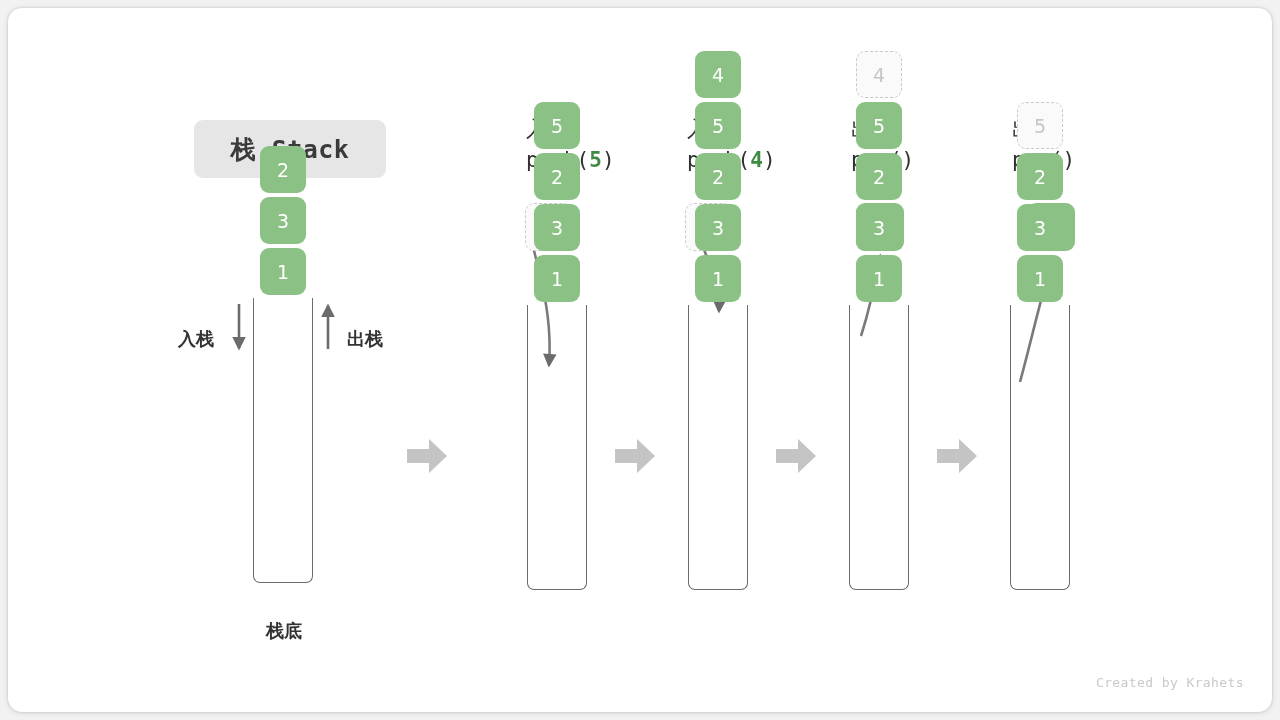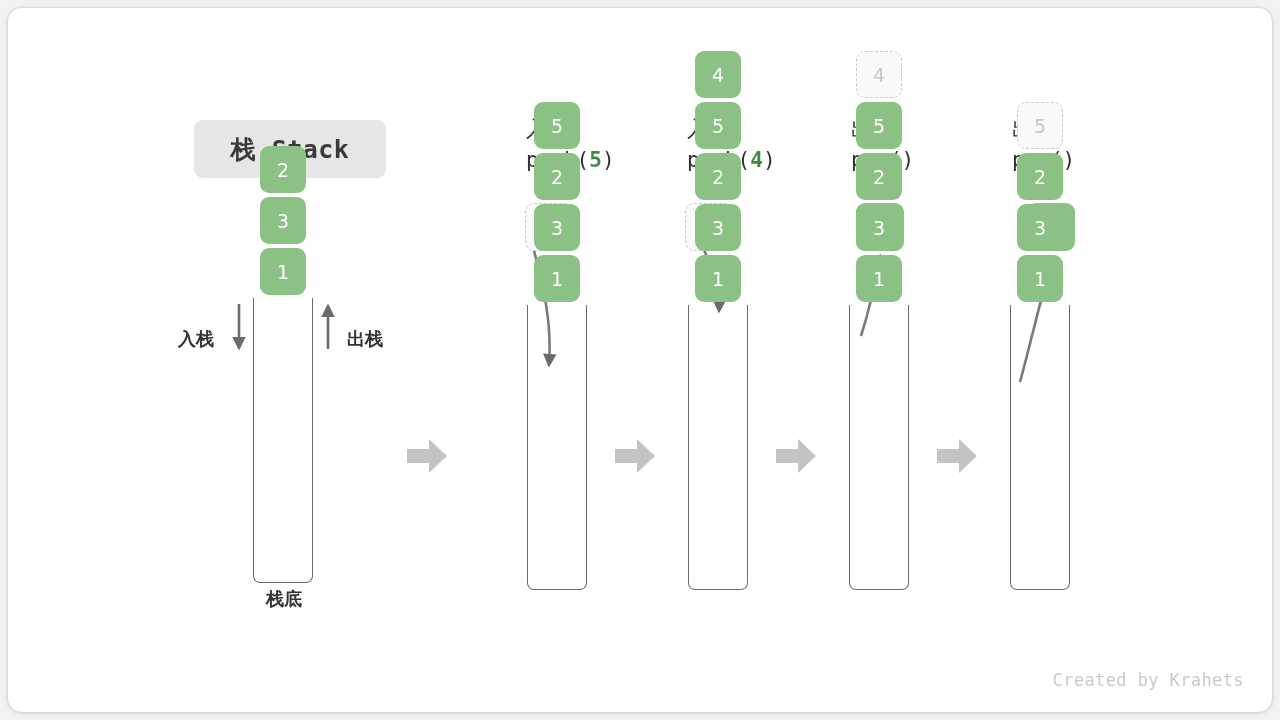--- a/index.html
+++ b/index.html
@@ -171,21 +171,21 @@
     height: 704px;
     pointer-events: none;
   }
 
   
   #footer-credit {
     position: absolute;
     right: 28px;
     bottom: 22px;
     font-family: "DejaVu Sans Mono", "Liberation Mono", monospace;
-    font-size: 17px;
+    font-size: 13px;
     color: #c9c9c9;
     letter-spacing: 0.4px;
     white-space: nowrap;
   }
 </style>
 </head>
 <body>
 
 <div id="canvas">
   <div id="card">
@@ -220,21 +220,21 @@
       <g>
         <path d="M1012,374 C1024,330 1032,292 1045,250" fill="none" stroke="#7a7a7a" stroke-width="2.6" marker-end="url(#head-gray)"></path>
       </g>
     </svg>
 
     <div id="title-chip">
       <span class="title-text">栈 Stack</span>
     </div>
 
     <div class="cjk-label" style="left:258px; top:245px;">栈顶</div>
-    <div class="cjk-label" style="left:258px; top:579px;">栈底</div>
+    <div class="cjk-label" style="left:258px; top:611px;">栈底</div>
     <div class="cjk-label" style="left:170px; top:319px;">入栈</div>
     <div class="cjk-label" style="left:339px; top:319px;">出栈</div>
 
     <div class="stack-wrap" style="left:245px; top:290px;">
       <div class="stack-frame"></div>
       <div class="cells">
         <div class="cell">1</div>
         <div class="cell">3</div>
         <div class="cell">2</div>
       </div>

